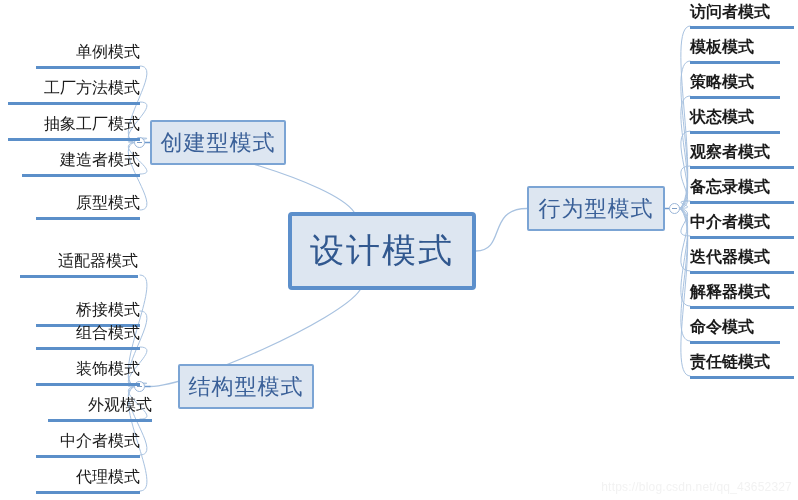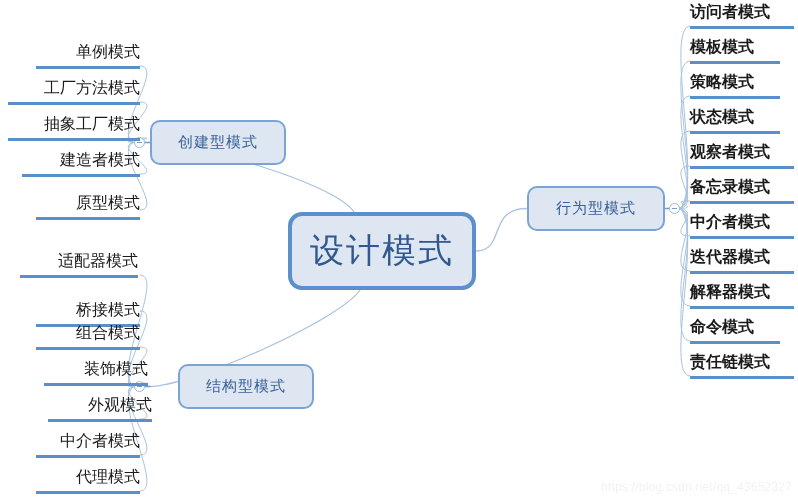--- a/index.html
+++ b/index.html
@@ -28,39 +28,39 @@
 
   
   .center-node {
     position: absolute;
     box-sizing: border-box;
     display: flex;
     align-items: center;
     justify-content: center;
     background: #dde6f1;
     border: 4px solid #5c8fcb;
-    border-radius: 14px;
+    border-radius: 4px;
     color: #31588f;
     font-size: 34px;
     letter-spacing: 2px;
     white-space: nowrap;
   }
 
   
   .cat-node {
     position: absolute;
     box-sizing: border-box;
     display: flex;
     align-items: center;
     justify-content: center;
     background: #dde6f1;
     border: 2px solid #7ba4d4;
-    border-radius: 10px;
+    border-radius: 2px;
     color: #3a6098;
-    font-size: 15px;
+    font-size: 22px;
     letter-spacing: 1px;
     white-space: nowrap;
   }
 
   
   .leaf {
     position: absolute;
     box-sizing: border-box;
     color: #1b1b1b;
     font-size: 16px;
@@ -153,21 +153,21 @@
       <div class="leaf left-side" style="left: 36px; top: 41px; width: 104px;">单例模式</div>
       <div class="leaf left-side" style="left: 8px; top: 77px; width: 132px;">工厂方法模式</div>
       <div class="leaf left-side" style="left: 8px; top: 113px; width: 132px;">抽象工厂模式</div>
       <div class="leaf left-side" style="left: 22px; top: 149px; width: 118px;">建造者模式</div>
       <div class="leaf left-side" style="left: 36px; top: 192px; width: 104px;">原型模式</div>
       <div class="cat-node" style="left: 150px; top: 364px; width: 136px; height: 45px; margin-left: 28px;">结构型模式</div>
       <div class="toggle" style="left: 134px; top: 381px;"></div>
       <div class="leaf left-side" style="left: 20px; top: 250px; width: 118px;">适配器模式</div>
       <div class="leaf left-side" style="left: 36px; top: 286px; width: 104px; margin-top: 13px;">桥接模式</div>
       <div class="leaf left-side" style="left: 36px; top: 322px; width: 104px;">组合模式</div>
-      <div class="leaf left-side" style="left: 44px; top: 358px; width: 104px; font-family: Liberation Serif, serif;">装饰模式</div>
+      <div class="leaf left-side" style="left: 36px; top: 358px; width: 104px; font-family: Liberation Serif, serif;">装饰模式</div>
       <div class="leaf left-side" style="left: 48px; top: 394px; width: 104px;">外观模式</div>
       <div class="leaf left-side" style="left: 36px; top: 430px; width: 104px;">中介者模式</div>
       <div class="leaf left-side" style="left: 36px; top: 466px; width: 104px;">代理模式</div>
       <div class="cat-node" style="left: 527px; top: 186px; width: 138px; height: 45px;">行为型模式</div>
       <div class="toggle" style="left: 669px; top: 203px;"></div>
       <div class="leaf right-side" style="left: 690px; top: 1px; width: 104px;">访问者模式</div>
       <div class="leaf right-side" style="left: 690px; top: 36px; width: 90px;">模板模式</div>
       <div class="leaf right-side" style="left: 690px; top: 71px; width: 90px;">策略模式</div>
       <div class="leaf right-side" style="left: 690px; top: 106px; width: 90px;">状态模式</div>
       <div class="leaf right-side" style="left: 690px; top: 141px; width: 104px;">观察者模式</div>

